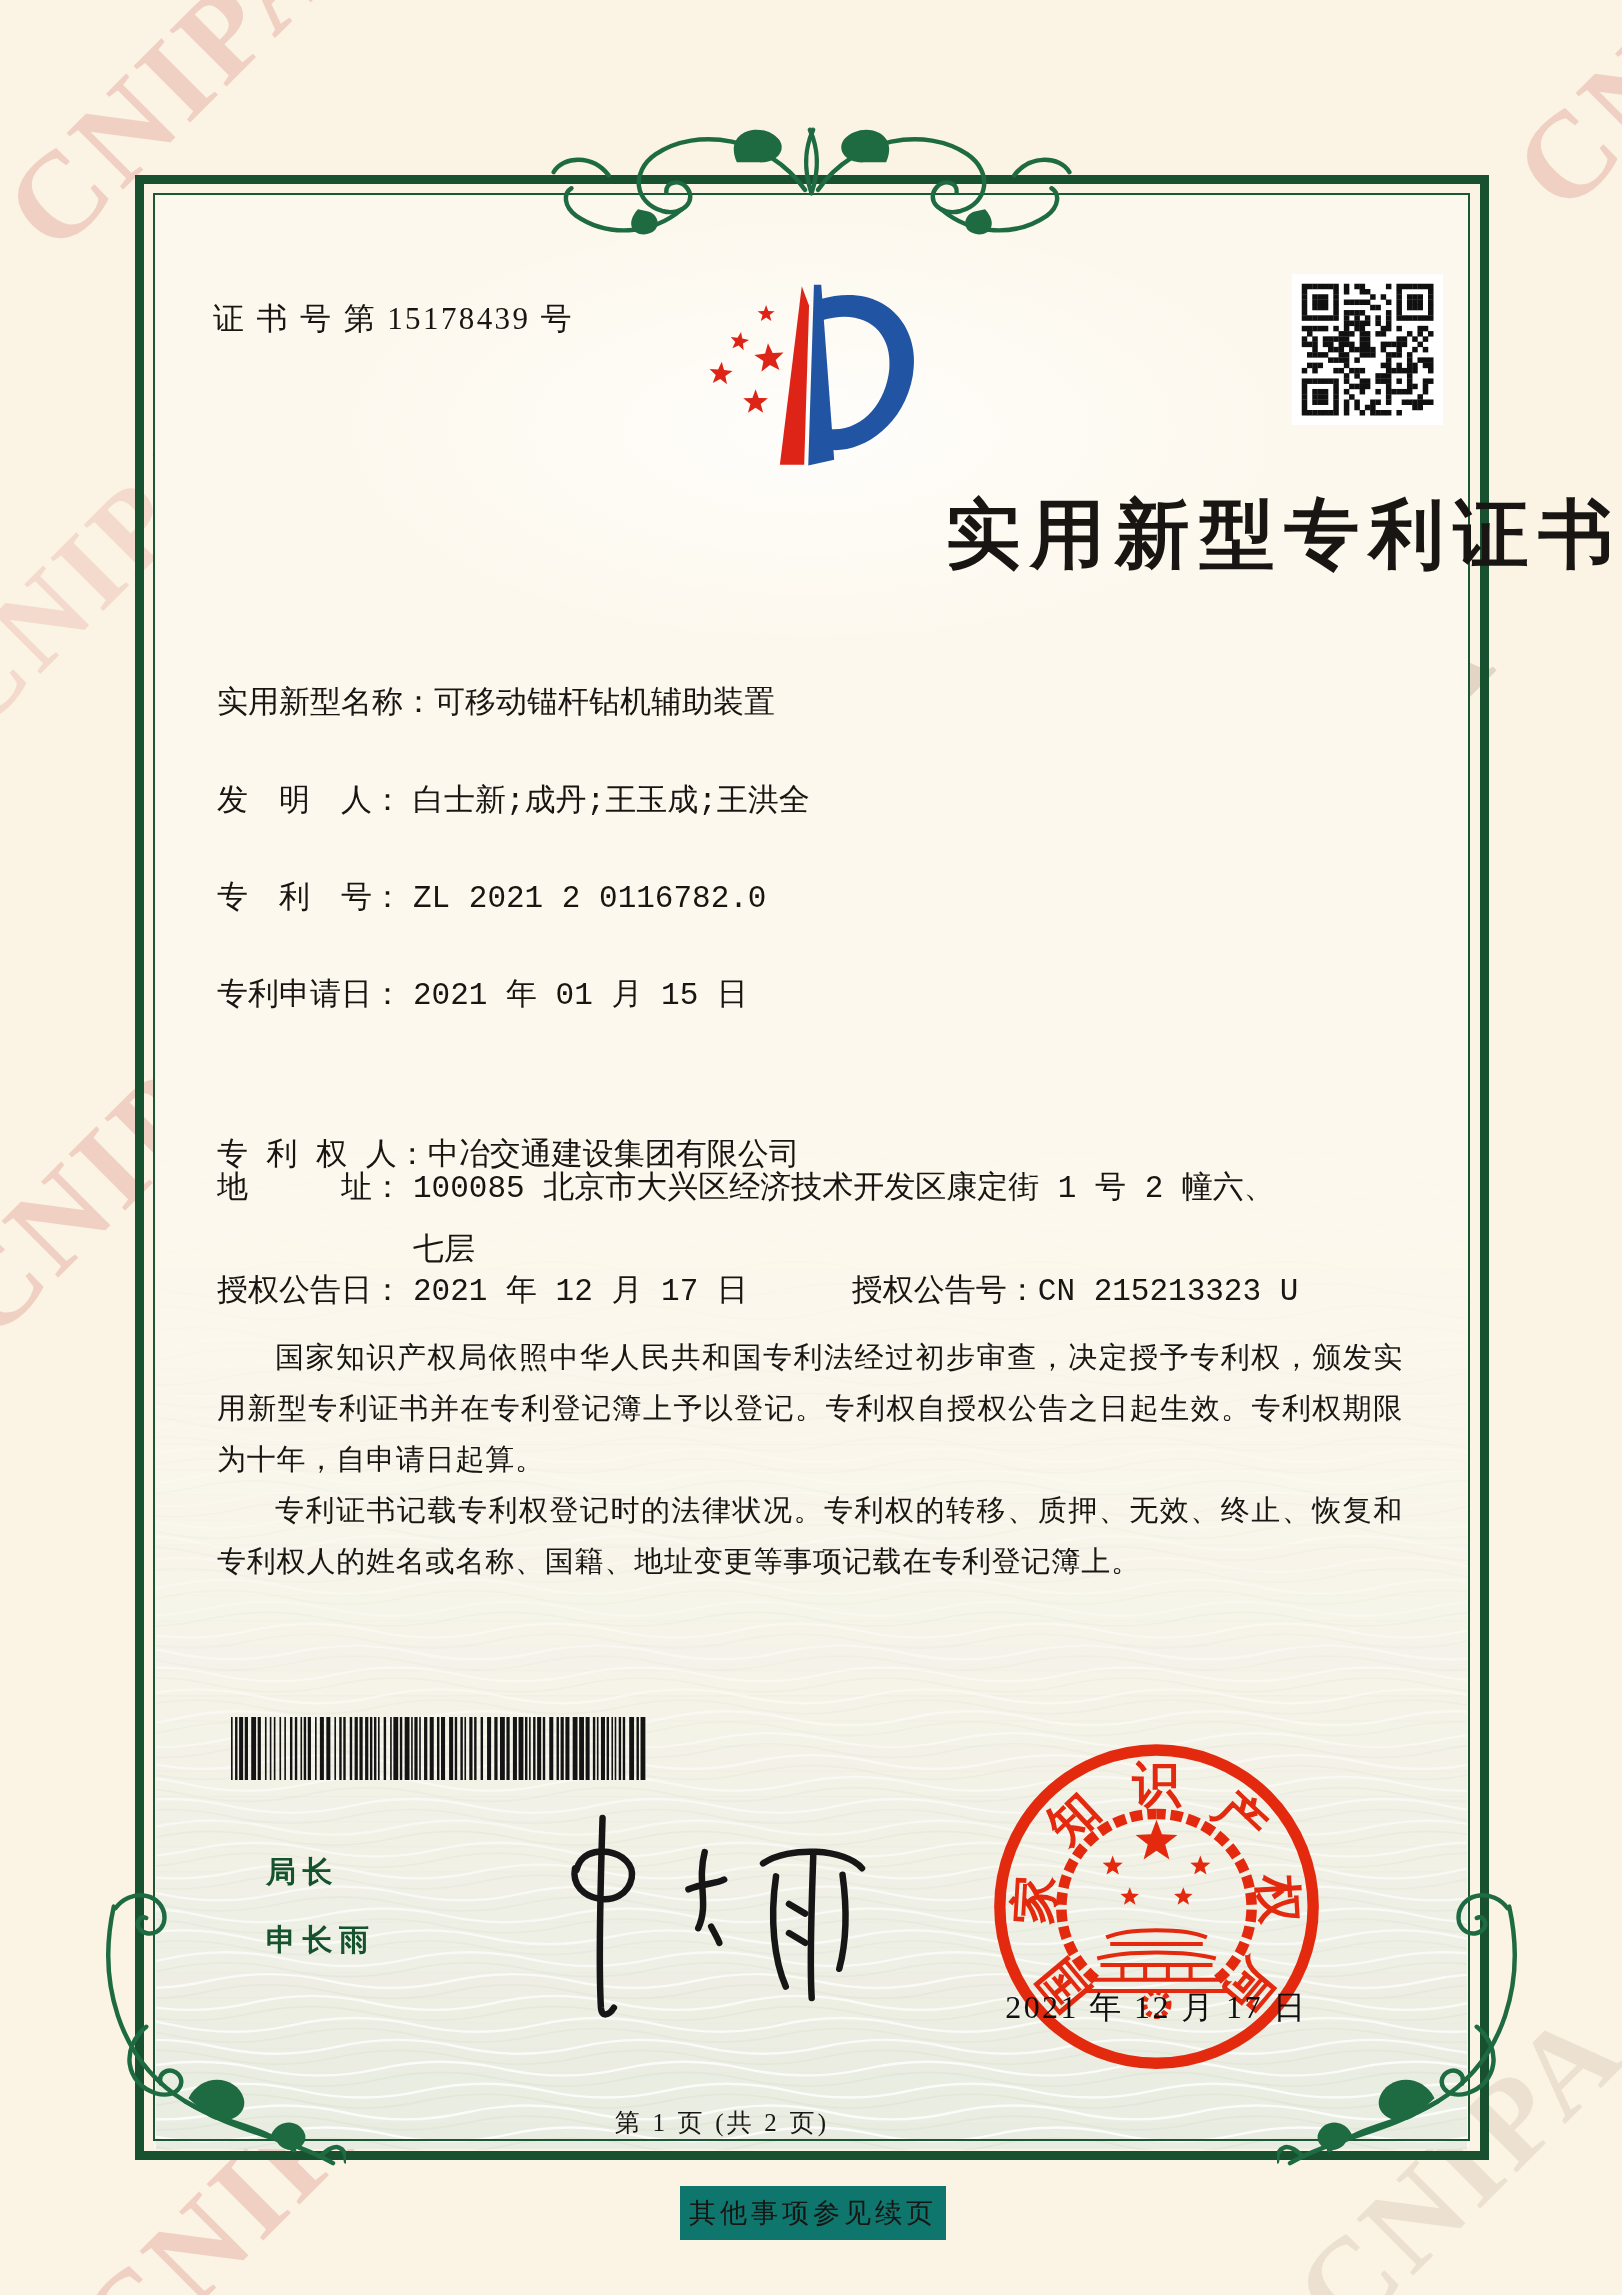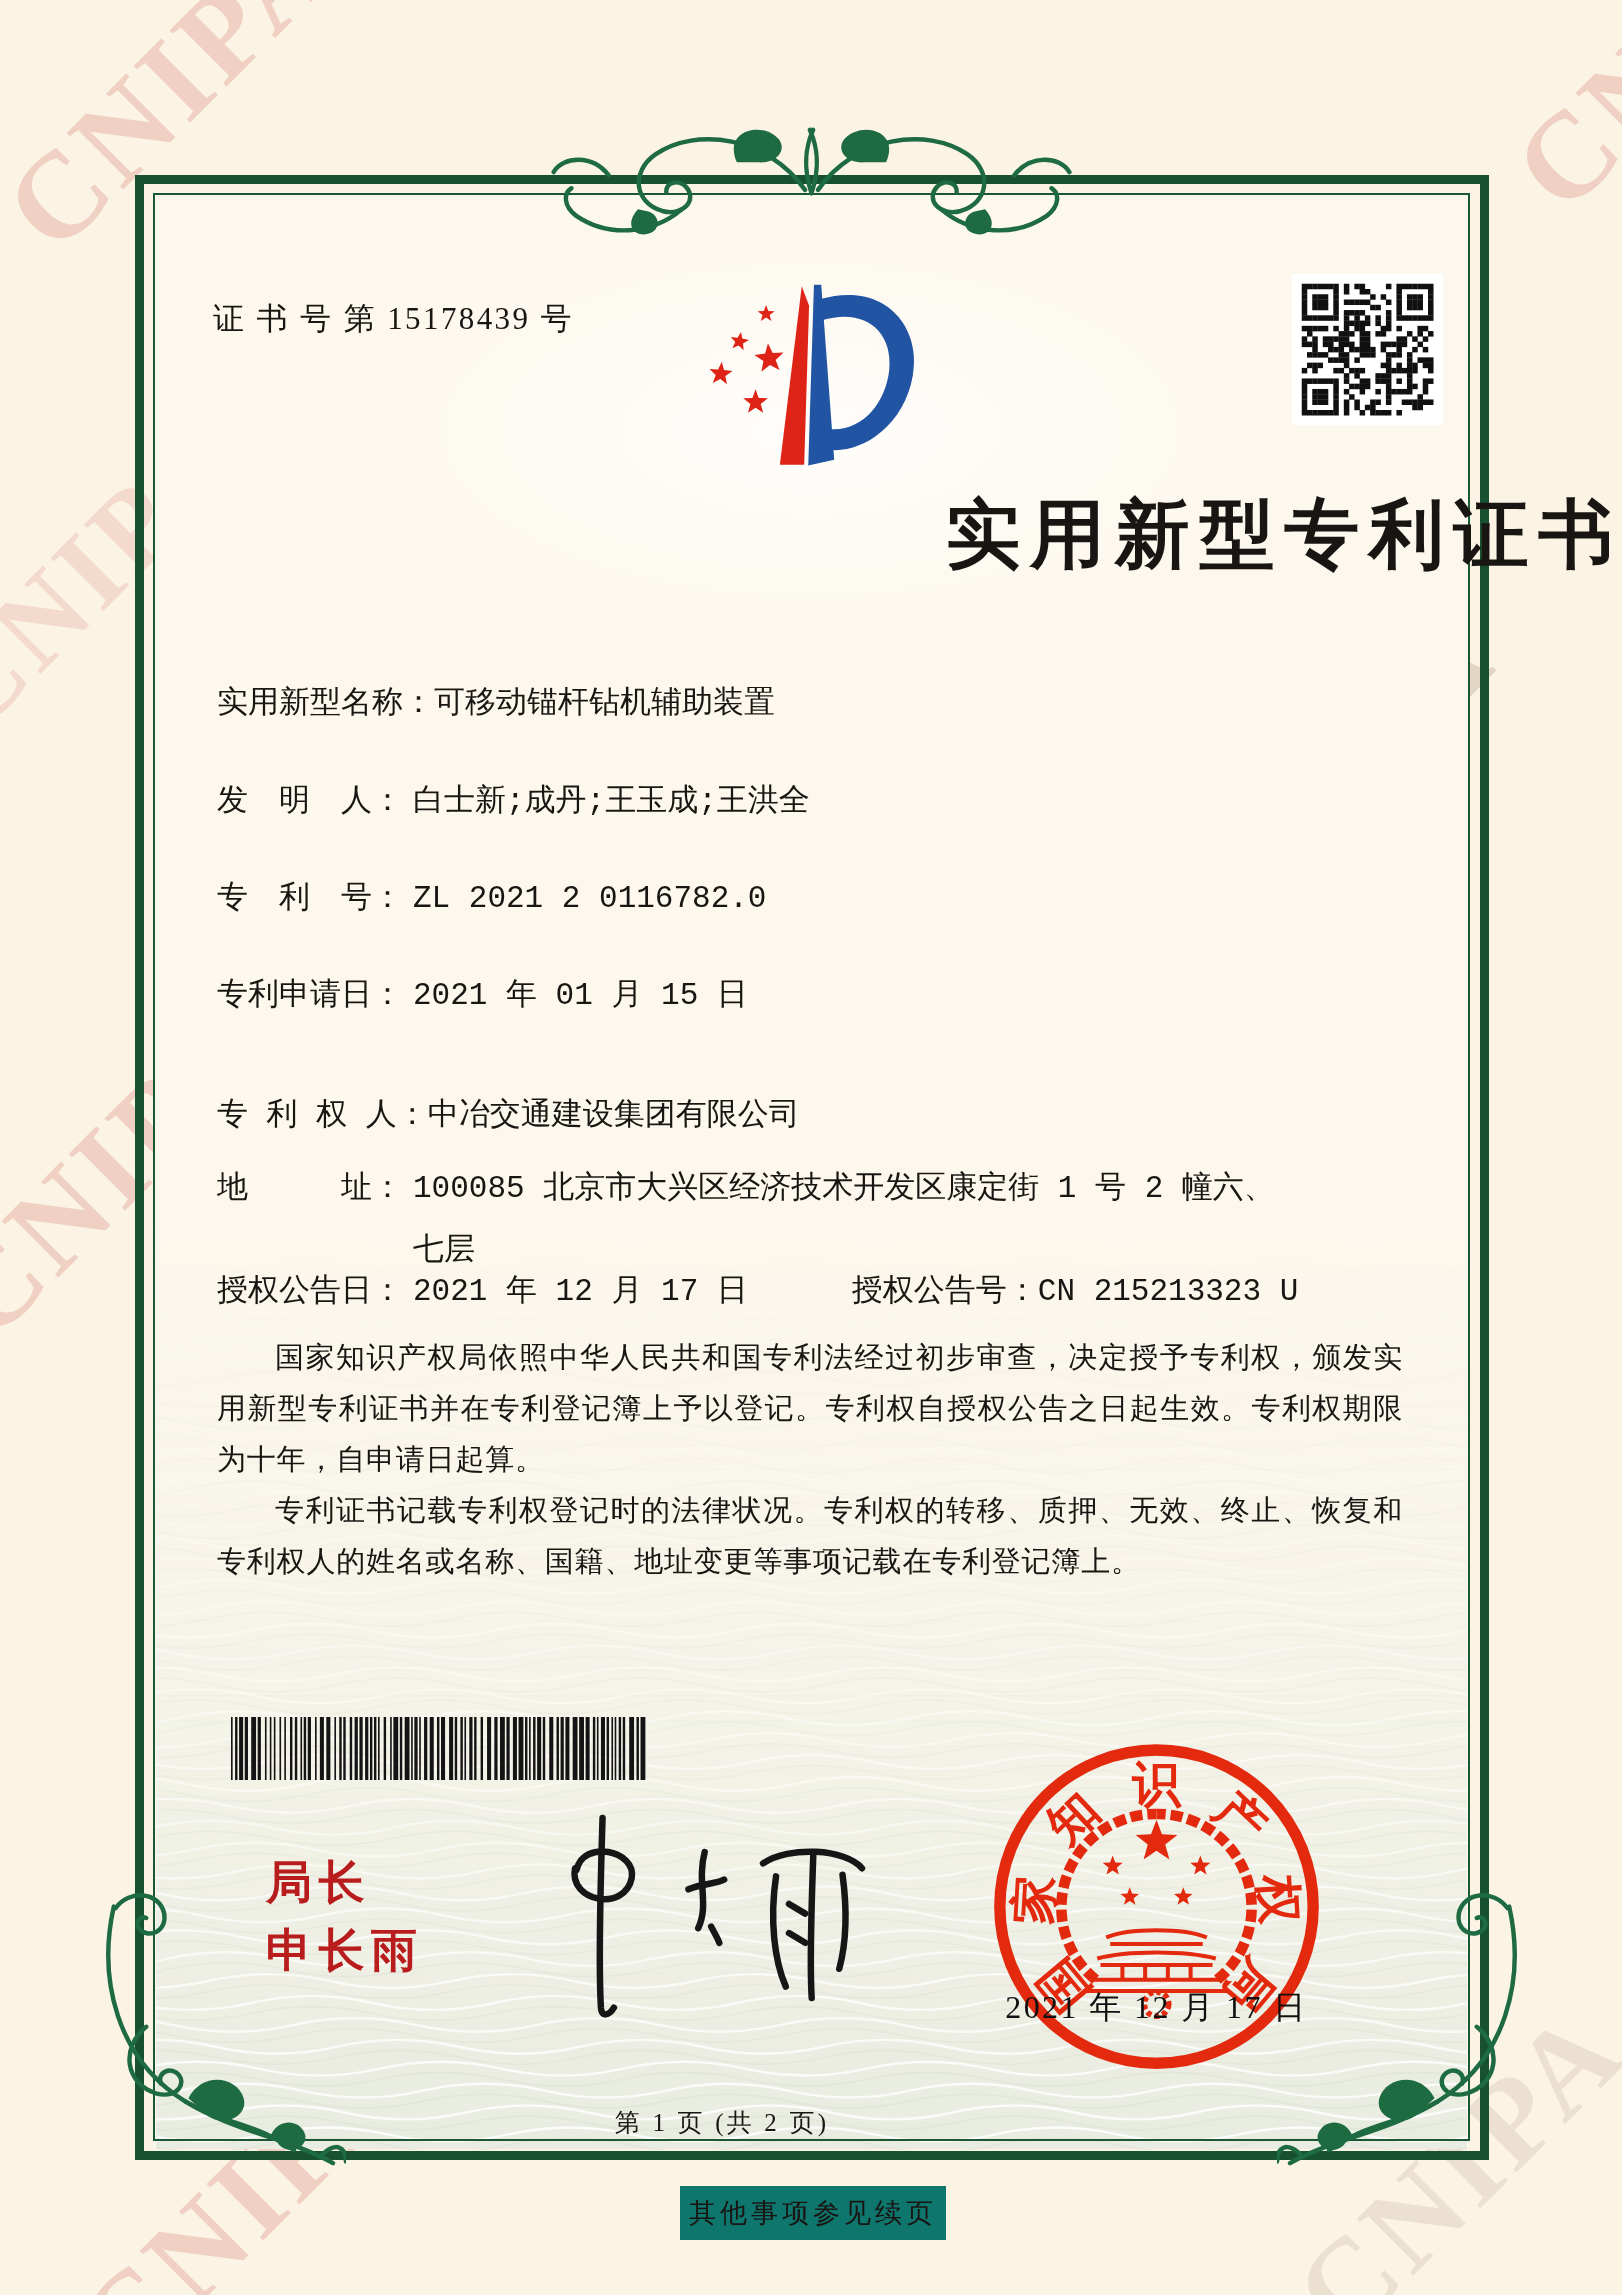--- a/index.html
+++ b/index.html
@@ -31,21 +31,21 @@
   .fvalue{flex:1;}
   .addr2{margin-top:21px;}
   .grant-gap{width:104px;}
   
   .paras{position:absolute;left:217px;top:1332px;width:1186px;font-size:29px;line-height:51px;
          text-align:justify;z-index:5;letter-spacing:0.8px;}
   .paras p{margin:0;text-indent:2em;}
   
   #barcode{position:absolute;left:230px;top:1717px;z-index:5;}
   .officer{position:absolute;left:266px;z-index:6;font-family:"Liberation Sans","DejaVu Sans",sans-serif;
-           font-weight:bold;font-size:46px;letter-spacing:6.5px;color:#b91c1c;}
+           font-weight:bold;font-size:30px;letter-spacing:6.5px;color:#14532d;}
   #signature{position:absolute;left:479px;top:1805px;z-index:6;}
   #seal{position:absolute;left:956px;top:1702px;z-index:5;}
   .seal-date{position:absolute;left:956px;top:1986px;width:401px;text-align:center;font-size:32px;
              letter-spacing:2.4px;color:#101010;z-index:6;}
   .page-no{position:absolute;left:146px;top:2106px;width:1152px;text-align:center;font-size:25px;
            letter-spacing:3.2px;z-index:5;}
   .note-strip{position:absolute;left:680px;top:2186px;width:266px;height:54px;background:#0f766e;
               z-index:5;display:flex;align-items:center;justify-content:center;}
   .note-strip span{font-size:27px;letter-spacing:4px;}
   .orn{position:absolute;z-index:4;}
@@ -585,21 +585,21 @@
     <span class="fvalue">白士新;成丹;王玉成;王洪全</span>
   </div>
   <div class="row" style="top:878px">
     <span class="flabel">专　利　号：</span>
     <span class="fvalue">ZL 2021 2 0116782.0</span>
   </div>
   <div class="row" style="top:975px">
     <span class="flabel">专利申请日：</span>
     <span class="fvalue">2021 年 01 月 15 日</span>
   </div>
-  <div class="row" style="top:1095px">
+  <div class="row" style="top:1135px">
     <span class="flabel">专 利 权 人：</span>
     <span class="fvalue">中冶交通建设集团有限公司</span>
   </div>
   <div class="row" style="top:1168px">
     <span class="flabel">地　　　址：</span>
     <span class="fvalue">
       <span style="display:block">100085 北京市大兴区经济技术开发区康定街 1 号 2 幢六、</span>
       <span style="display:block" class="addr2">七层</span>
     </span>
   </div>

